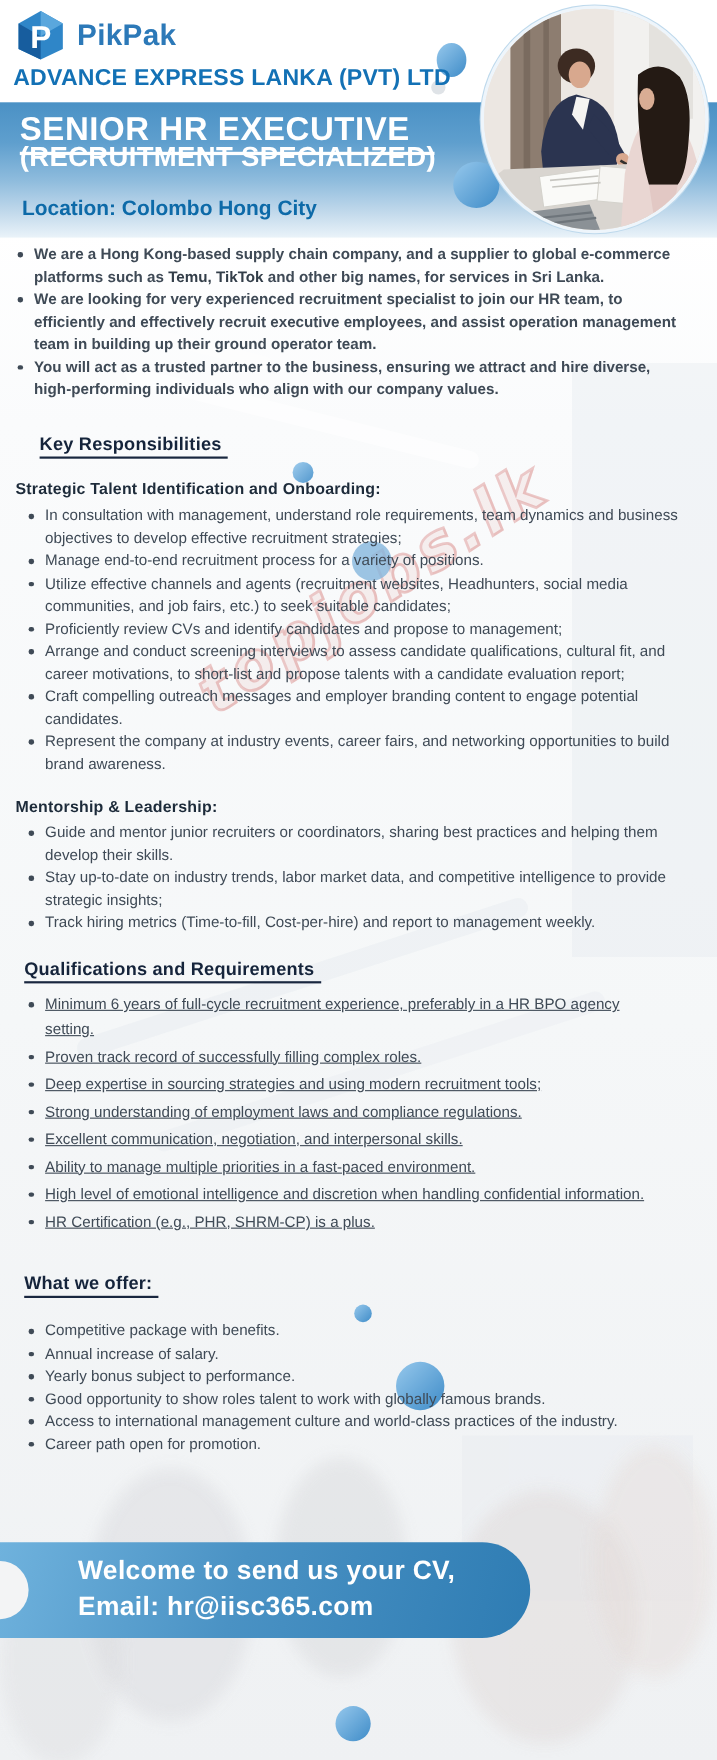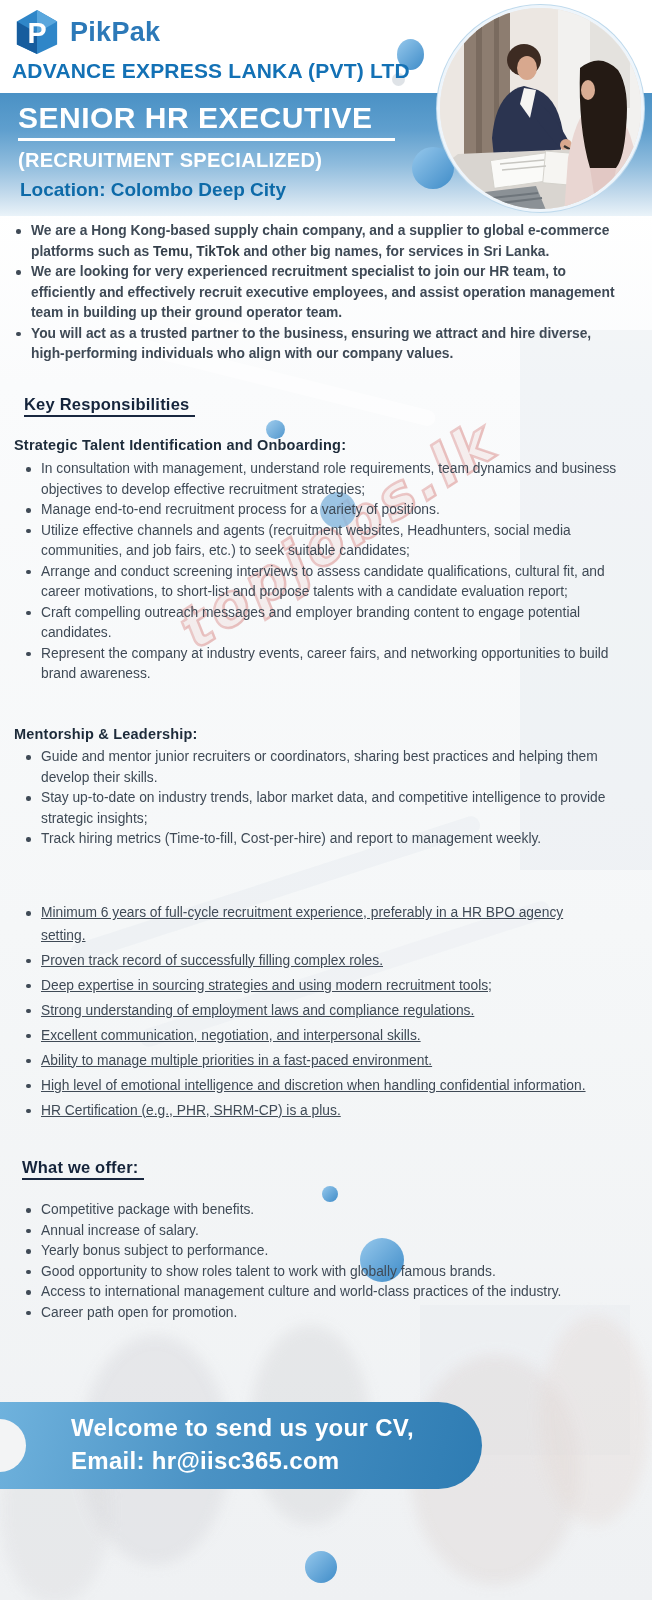--- a/index.html
+++ b/index.html
@@ -29,21 +29,21 @@
   .dot{ position:absolute; border-radius:50%; background:linear-gradient(135deg,#96c8ec 0%,#3f8cc8 100%); }
   
   .logo-row{ position:absolute; left:14px; top:8px; display:flex; align-items:center; gap:10px; z-index:3; }
   .logo-text{ font-size:27px; font-weight:bold; color:#2c79b8; letter-spacing:.3px; }
   .company{ position:absolute; left:12px; top:59px; font-size:21px; font-weight:bold; color:#1371b5; letter-spacing:.2px; z-index:3; }
   .banner{ position:absolute; left:0; top:93px; width:652px; height:123px; z-index:2;
     background:linear-gradient(180deg,#4a91c5 0%,#5f9fce 30%,#8fbcdd 58%,#c3daec 82%,#eaf3f9 100%); }
   .banner-title{ position:absolute; left:18px; top:8px; display:inline-block;
     font-size:30px; font-weight:bold; color:#ffffff; letter-spacing:.5px;
     border-bottom:3px solid #ffffff; padding:0 22px 3px 0; }
-  .banner-sub{ position:absolute; left:18px; top:56px; font-size:20px; font-weight:bold; color:#ffffff; letter-spacing:.3px; }
+  .banner-sub{ position:absolute; left:18px; top:36px; font-size:25px; font-weight:bold; color:#ffffff; letter-spacing:.3px; }
   .banner-loc{ position:absolute; left:20px; top:86px; font-size:19px; font-weight:bold; color:#0d6aa8; }
   .photo{ position:absolute; left:437px; top:5px; width:207px; height:207px; border-radius:50%;
     overflow:hidden; border:3px solid #eef5fb; box-shadow:0 0 0 1px #bed9ec; z-index:5; background:#ece7e2; }
   
   .content{ position:absolute; z-index:2; color:#3f4a56; }
   ul{ list-style:none; }
   li.b{ position:relative; padding-left:17px; font-size:13.8px; line-height:20.5px; color:#3f4a56; }
   li.b::before{ content:""; position:absolute; left:2px; top:8px; width:4.5px; height:4.5px; border-radius:50%; background:#3f4a56; }
   li.b strong{ color:#333e49; }
   .sec-heading{ display:inline-block; font-size:16.5px; font-weight:bold; color:#15243b;
@@ -87,21 +87,21 @@
       <polygon points="3,14 24,26 24,48 3,38" fill="#175d9e"></polygon>
       <text x="24" y="37" font-size="30" font-weight="bold" fill="#ffffff" text-anchor="middle" font-family="Liberation Sans, sans-serif">P</text>
     </svg>
     <span class="logo-text">PikPak</span>
   </div>
   <div class="company">ADVANCE EXPRESS LANKA (PVT) LTD</div>
 
   <div class="banner">
     <div class="banner-title">SENIOR HR EXECUTIVE</div>
     <div class="banner-sub">(RECRUITMENT SPECIALIZED)</div>
-    <div class="banner-loc">Location: Colombo Deep City</div>
+    <div class="banner-loc">Location: Colombo Hong City</div>
   </div>
 
   <div class="dot" style="left:397px; top:39px; width:27px; height:31px;"></div>
   <div class="dot" style="left:392px; top:73px; width:13px; height:13px; background:#b7c1c9; opacity:.45;"></div>
   <div class="dot" style="left:412px; top:147px; width:42px; height:42px; z-index:4;"></div>
   <div class="dot" style="left:266px; top:420px; width:19px; height:19px; opacity:.9;"></div>
   <div class="dot" style="left:320px; top:492px; width:36px; height:36px; background:#85b7dd; opacity:.8; z-index:1;"></div>
   <div class="dot" style="left:322px; top:1186px; width:16px; height:16px;"></div>
   <div class="dot" style="left:360px; top:1238px; width:44px; height:44px;"></div>
   <div class="dot" style="left:305px; top:1551px; width:32px; height:32px;"></div>
@@ -142,42 +142,44 @@
   </div>
 
   <div class="content" style="left:14px; top:221px; width:612px;font-weight:bold;">
     <ul>
       <li class="b"><span>We are a Hong Kong-based supply chain company, and a supplier to global e-commerce platforms such as </span><strong>Temu, TikTok</strong><span> and other big names, for services in Sri Lanka.</span></li>
       <li class="b">We are looking for very experienced recruitment specialist to join our HR team, to efficiently and effectively recruit executive employees, and assist operation management team in building up their ground operator team.</li>
       <li class="b">You will act as a trusted partner to the business, ensuring we attract and hire diverse, high-performing individuals who align with our company values.</li>
     </ul>
   </div>
 
-  <div class="content sec-heading" style="left:24px; top:395px;">Key Responsibilities</div>
+  <div class="content sec-heading" style="left:36px; top:395px;">Key Responsibilities</div>
   <div class="content subhead" style="left:14px; top:437px;">Strategic Talent Identification and Onboarding:</div>
   <div class="content" style="left:24px; top:459px; width:602px;">
     <ul>
       <li class="b">In consultation with management, understand role requirements, team dynamics and business objectives to develop effective recruitment strategies;</li>
       <li class="b">Manage end-to-end recruitment process for a variety of positions.</li>
       <li class="b">Utilize effective channels and agents (recruitment websites, Headhunters, social media communities, and job fairs, etc.) to seek suitable candidates;</li>
+      <li class="b">Proficiently review CVs and identify candidates and propose to management;</li>
       <li class="b">Arrange and conduct screening interviews to assess candidate qualifications, cultural fit, and career motivations, to short-list and propose talents with a candidate evaluation report;</li>
       <li class="b">Craft compelling outreach messages and employer branding content to engage potential candidates.</li>
       <li class="b">Represent the company at industry events, career fairs, and networking opportunities to build brand awareness.</li>
     </ul>
   </div>
 
   <div class="content subhead" style="left:14px; top:726px;">Mentorship &amp; Leadership:</div>
   <div class="content" style="left:24px; top:747px; width:602px;">
     <ul>
       <li class="b">Guide and mentor junior recruiters or coordinators, sharing best practices and helping them develop their skills.</li>
       <li class="b">Stay up-to-date on industry trends, labor market data, and competitive intelligence to provide strategic insights;</li>
       <li class="b">Track hiring metrics (Time-to-fill, Cost-per-hire) and report to management weekly.</li>
     </ul>
   </div>
 
+  <div class="content sec-heading" style="left:22px; top:872px;">Qualifications and Requirements</div>
   <div class="content roomy" style="left:24px; top:902px; width:580px;">
     <ul>
       <li class="b">Minimum 6 years of full-cycle recruitment experience, preferably in a HR BPO agency setting.</li>
       <li class="b">Proven track record of successfully filling complex roles.</li>
       <li class="b">Deep expertise in sourcing strategies and using modern recruitment tools;</li>
       <li class="b">Strong understanding of employment laws and compliance regulations.</li>
       <li class="b">Excellent communication, negotiation, and interpersonal skills.</li>
       <li class="b">Ability to manage multiple priorities in a fast-paced environment.</li>
       <li class="b">High level of emotional intelligence and discretion when handling confidential information.</li>
       <li class="b">HR Certification (e.g., PHR, SHRM-CP) is a plus.</li>

